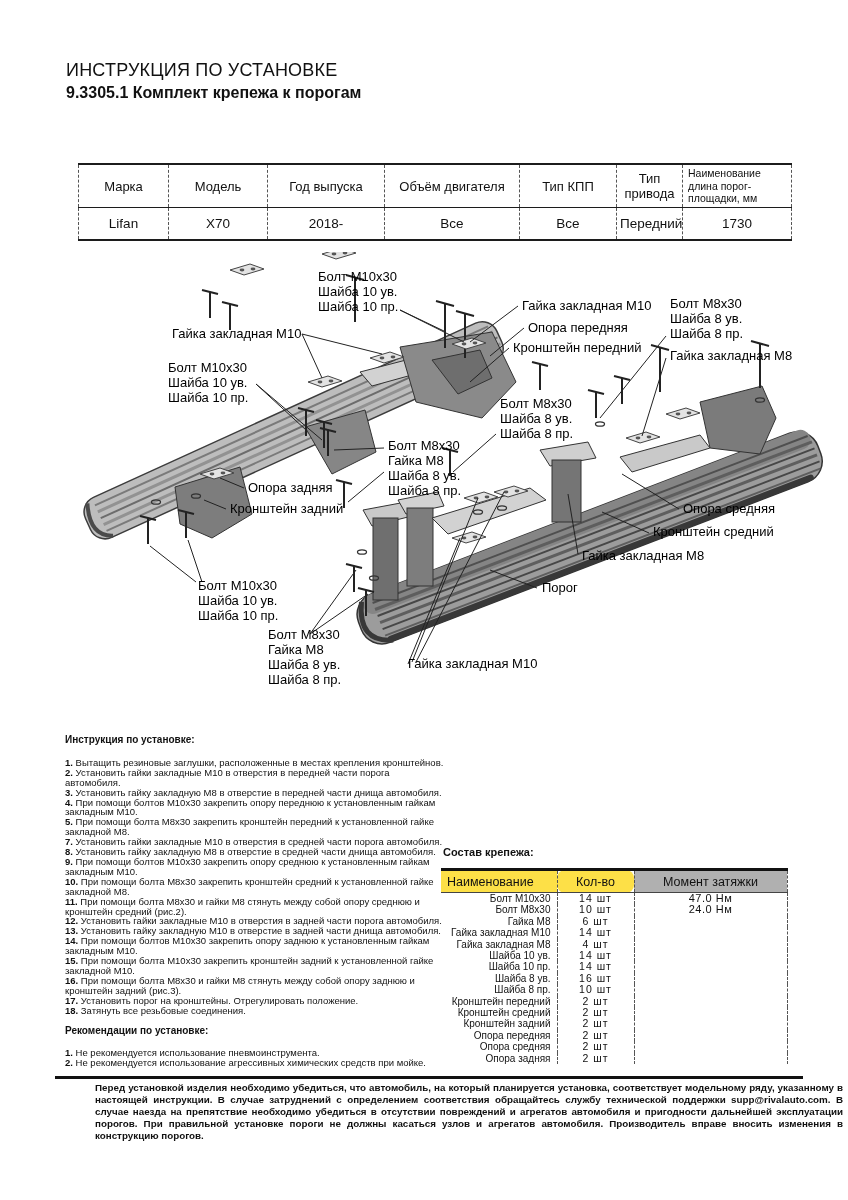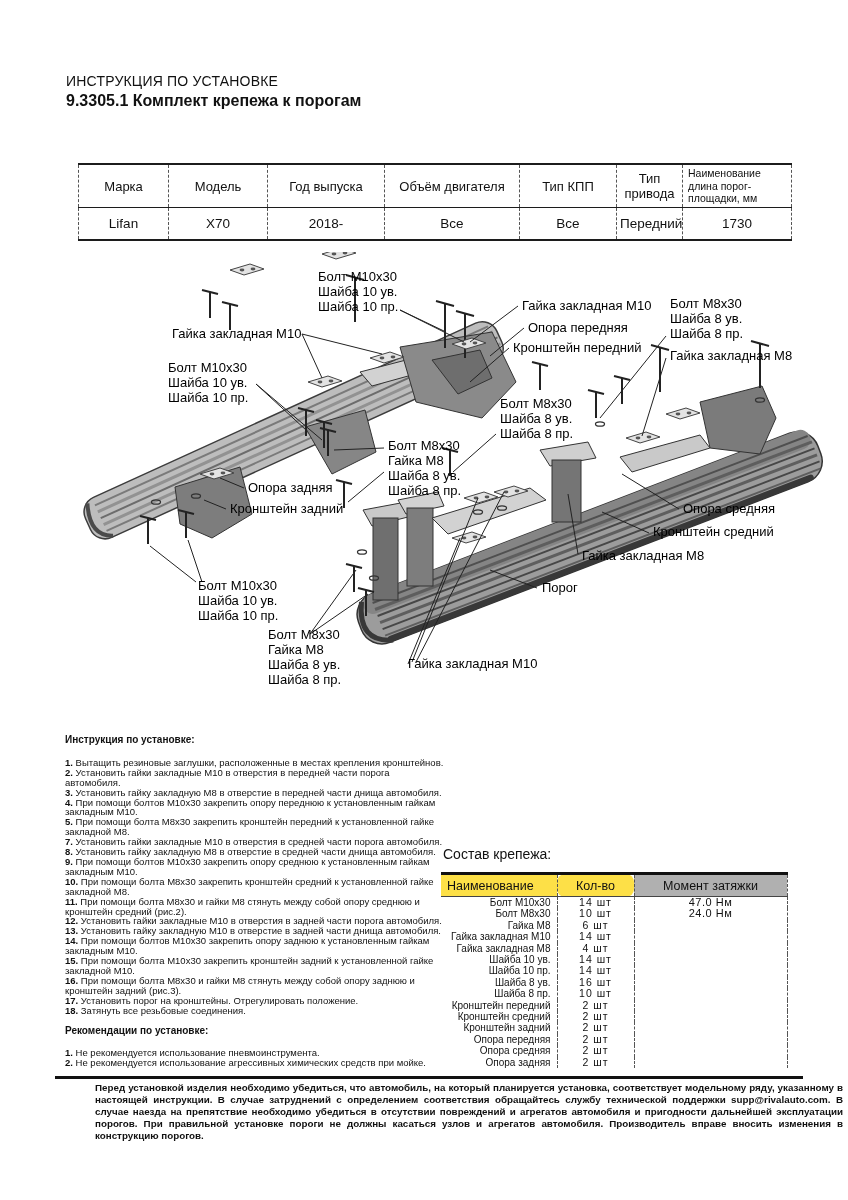--- a/index.html
+++ b/index.html
@@ -3,21 +3,21 @@
 <meta charset="utf-8">
 <style>
   html,body{margin:0;padding:0;}
   body{
     width:848px;height:1200px;position:relative;background:#ffffff;
     font-family:"Liberation Sans",sans-serif;color:#111;
     -webkit-font-smoothing:antialiased;
   }
   
   .doc-header{position:absolute;left:66px;top:60px;}
-  .doc-super{font-size:14px;letter-spacing:.2px;margin-top:13px;}
+  .doc-super{font-size:18px;letter-spacing:.2px;}
   .doc-title{font-size:16px;font-weight:bold;margin-top:3px;}
 
   
   table.spec{
     position:absolute;left:78px;top:163px;width:713px;
     border-collapse:collapse;table-layout:fixed;font-size:13px;
     border-top:2px solid #1c1c1c;border-bottom:2px solid #1c1c1c;
   }
   .spec th,.spec td{
     border-left:1.5px dashed #555;border-right:1.5px dashed #555;
@@ -34,21 +34,21 @@
   .leader{stroke:#222;stroke-width:1;fill:none;}
 
   
   .instr{position:absolute;left:65px;top:735px;width:380px;font-size:9.5px;line-height:9.9px;}
   .sec-h{font-weight:bold;font-size:10px;margin:0 0 13px 0;}
   .instr p.li{margin:0;}
   .instr .rec-h{margin:11px 0 12px 0;}
 
   
   .parts-wrap{position:absolute;left:441px;top:846px;width:346px;}
-  .parts-title{font-weight:normal;font-size:14px;margin:0 0 10px 2px;}
+  .parts-title{font-weight:bold;font-size:11px;margin:0 0 10px 2px;}
   table.parts{border-collapse:collapse;table-layout:fixed;width:346px;border-top:3px solid #111;}
   .parts th{
     background:#fde047;height:21px;font-size:12.5px;font-weight:normal;
     border-bottom:1.5px solid #444;padding:0;
   }
   .parts th.p-name{text-align:left;padding-left:6px;}
   .parts th.p-torque{background:#b0b0b0;}
   .parts td{height:11.4px;font-size:10px;padding:0;line-height:11.4px;}
   .parts .c-name{text-align:right;padding-right:6px;}
   .parts .c-qty{text-align:center;font-size:10.5px;letter-spacing:1px;}

